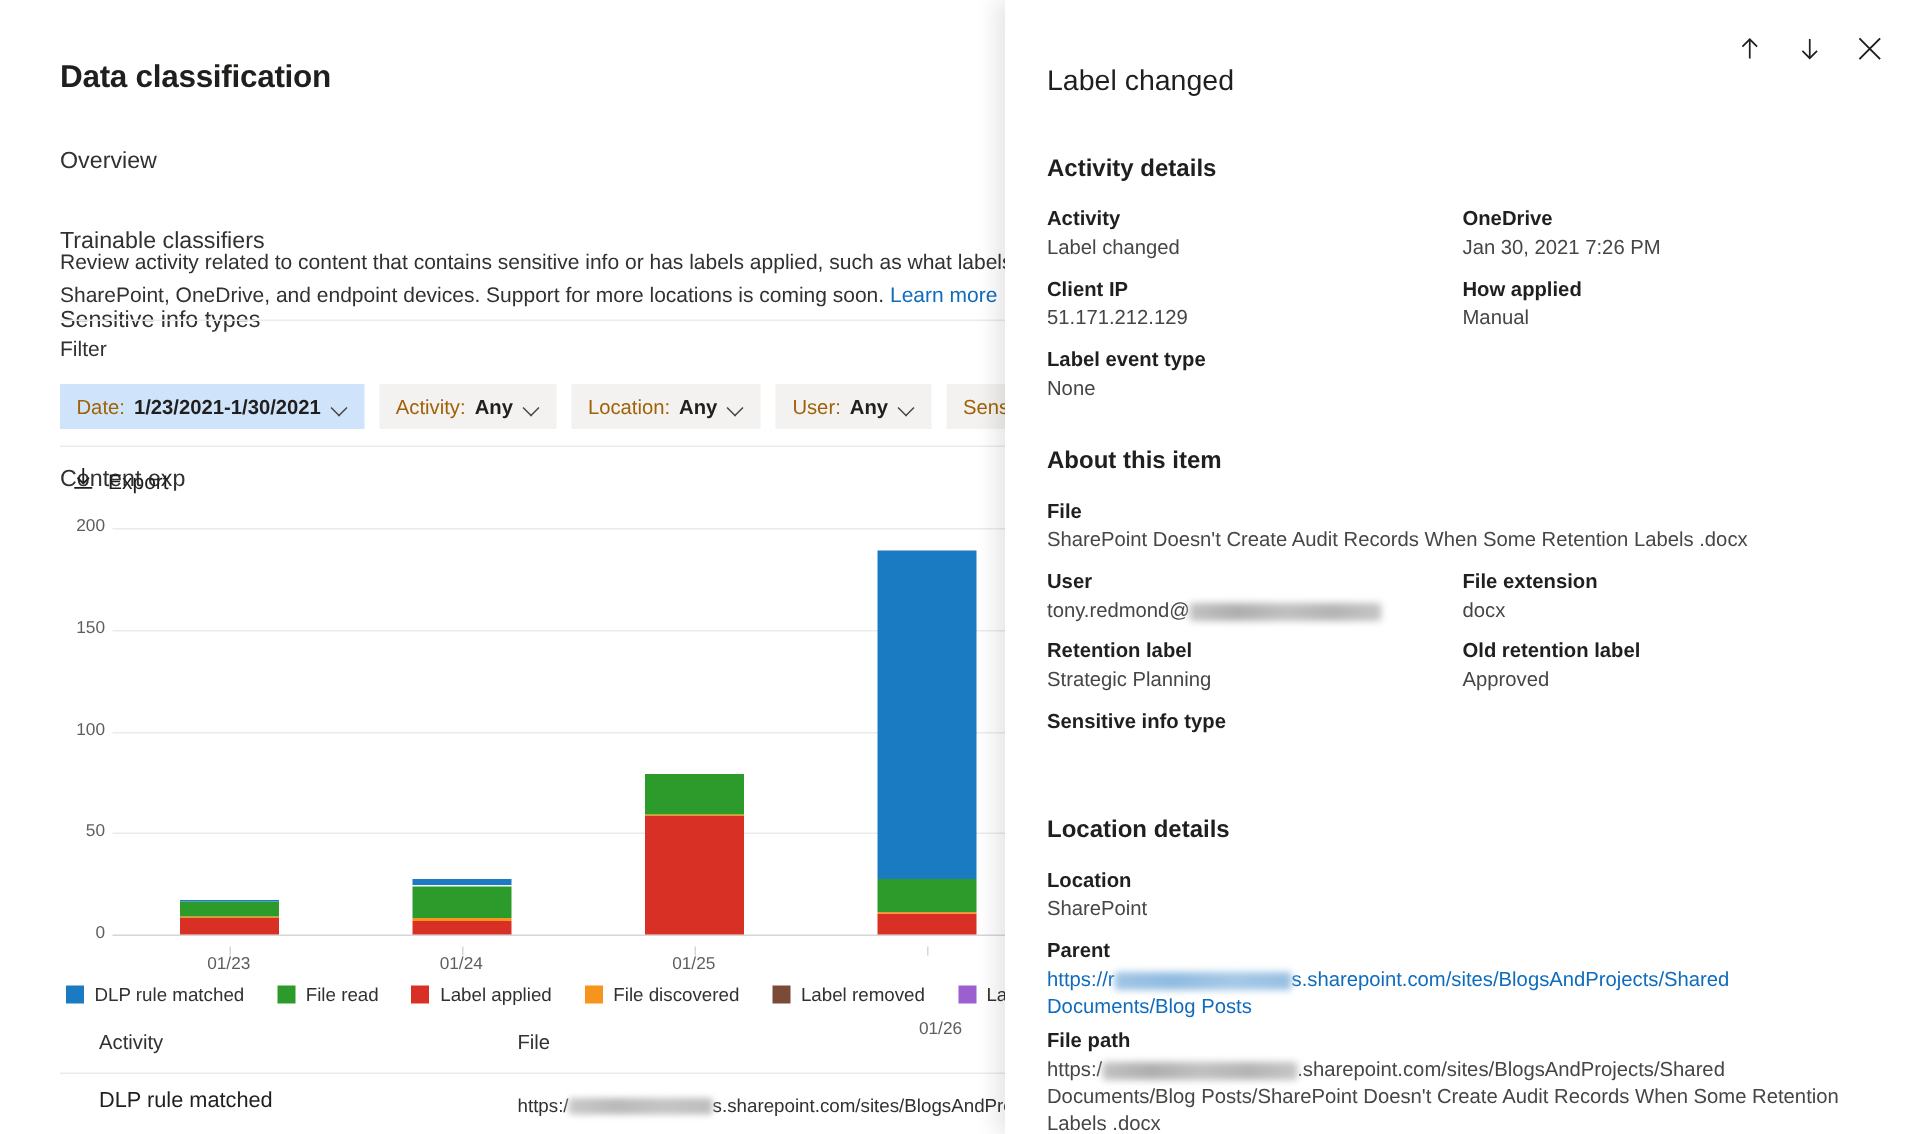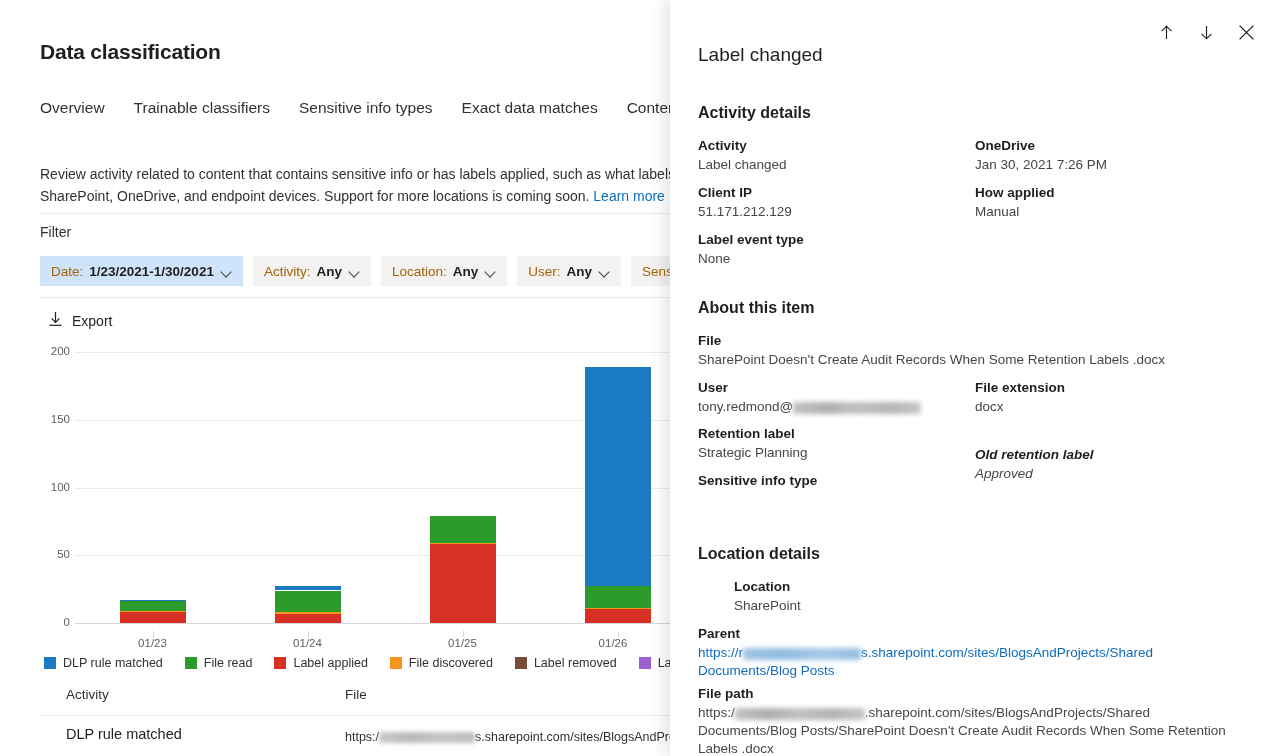--- a/index.html
+++ b/index.html
@@ -20,21 +20,21 @@
     overflow: hidden;
     background: #ffffff;
   }
   #page-title {
     position: absolute; left: 40px; top: 40px;
     font-size: 21px; font-weight: bold; letter-spacing: -0.2px;
     color: #201f1e;
   }
   #tabstrip {
     position: absolute; left: 40px; top: 99px;
-    display: flex; gap: 29px; white-space: nowrap;
+    display: flex; gap: 29px; white-space: nowrap; flex-direction: column;
   }
   .tab {
     font-size: 15.5px; color: #323130; cursor: pointer; padding-bottom: 6px;
   }
 
   #intro {
     position: absolute; left: 40px; top: 163px; width: 672px;
     font-size: 14px; line-height: 22px; color: #323130;
   }
   #intro .link { color: #0f6cbd; text-decoration: none; cursor: pointer; }
@@ -298,21 +298,21 @@
           <div class="xtick" style="left: 387.5px;">01/25</div>
           <div class="bar-group" style="left: 509.5px; width: 66px; height: 271px;">
             <div class="bar" style="height: 256.095px;">
               <div class="seg" style="background: rgb(217, 48, 37); height: 13.55px; bottom: 0px;"></div>
               <div class="seg" style="background: rgb(247, 148, 30); height: 1.355px; bottom: 13.55px;"></div>
               <div class="seg" style="background: rgb(44, 155, 44); height: 21.68px; bottom: 14.905px;"></div>
               <div class="seg" style="background: rgb(26, 123, 194); height: 219.51px; bottom: 36.585px;"></div>
             </div>
           </div>
           <div class="xmark" style="left: 542.5px;"></div>
-          <div class="xtick" style="left: 538px;">01/26</div>
+          <div class="xtick" style="left: 552px; margin-top: 43px;">01/26</div>
         </div>
     </div>
 
     <div id="legend">
         <div class="leg">
           <span class="swatch" style="background: rgb(26, 123, 194);"></span>
           <span class="leg-label">DLP rule matched</span>
         </div>
         <div class="leg">
           <span class="swatch" style="background: rgb(44, 155, 44);"></span>
@@ -412,33 +412,33 @@
     </div>
     <div class="fld" style="left:28px; top:379px; width:270px;">
       <div class="fld-label">User</div>
       <div class="fld-value"><span>tony.redmond@</span><span class="redact2" style="width:128px;height:12px;"></span></div>
     </div>
 
     <div class="fld" style="left:28px; top:425px; width:270px;">
       <div class="fld-label">Retention label</div>
       <div class="fld-value">Strategic Planning</div>
     </div>
-    <div class="fld" style="left:305px; top:446px; width:270px;font-style:italic;">
+    <div class="fld" style="left:305px; top:425px; width:270px;">
       <div class="fld-label">Old retention label</div>
       <div class="fld-value">Approved</div>
     </div>
 
     <div class="fld" style="left:28px; top:472px; width:300px;">
       <div class="fld-label">Sensitive info type</div>
       <div class="fld-value"></div>
     </div>
 
     <div class="sec-title" style="top:545px;">Location details</div>
 
-    <div class="fld" style="left:28px; top:578px; width:300px;margin-left:36px;">
+    <div class="fld" style="left:28px; top:578px; width:300px;">
       <div class="fld-label">Location</div>
       <div class="fld-value">SharePoint</div>
     </div>
 
     <div class="fld" style="left:28px; top:625px; width:470px;">
       <div class="fld-label">Parent</div>
       <div class="fld-value linky"><span>https://r</span><span class="redact3" style="width:118px;height:12px;"></span><span>s.sharepoint.com/sites/BlogsAndProjects/Shared Documents/Blog Posts</span></div>
     </div>
 
     <div class="fld" style="left:28px; top:685px; width:550px;">

